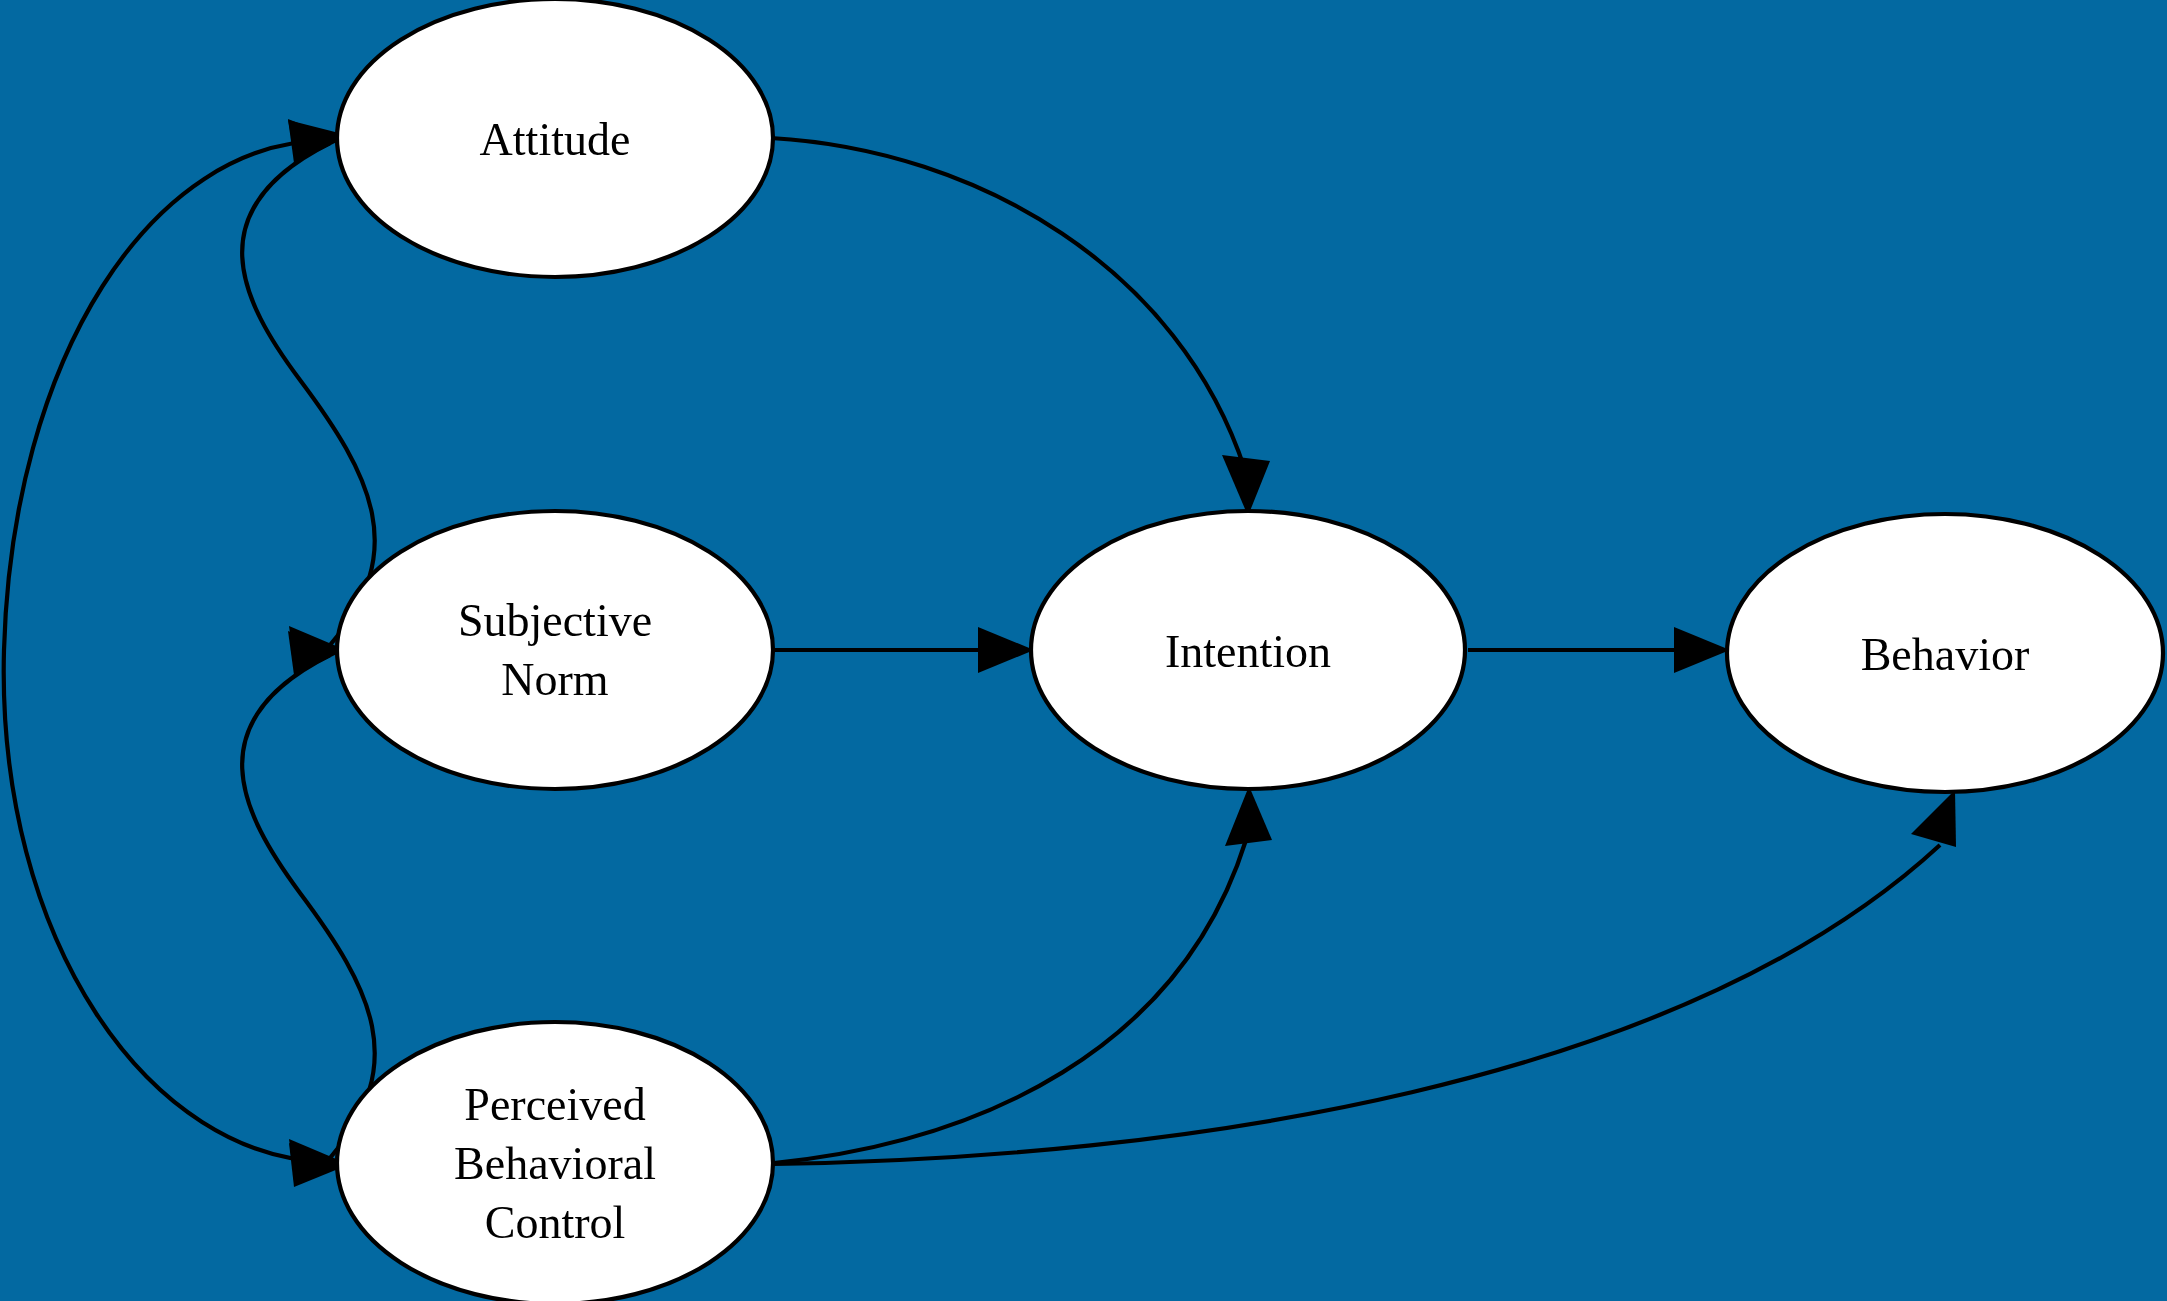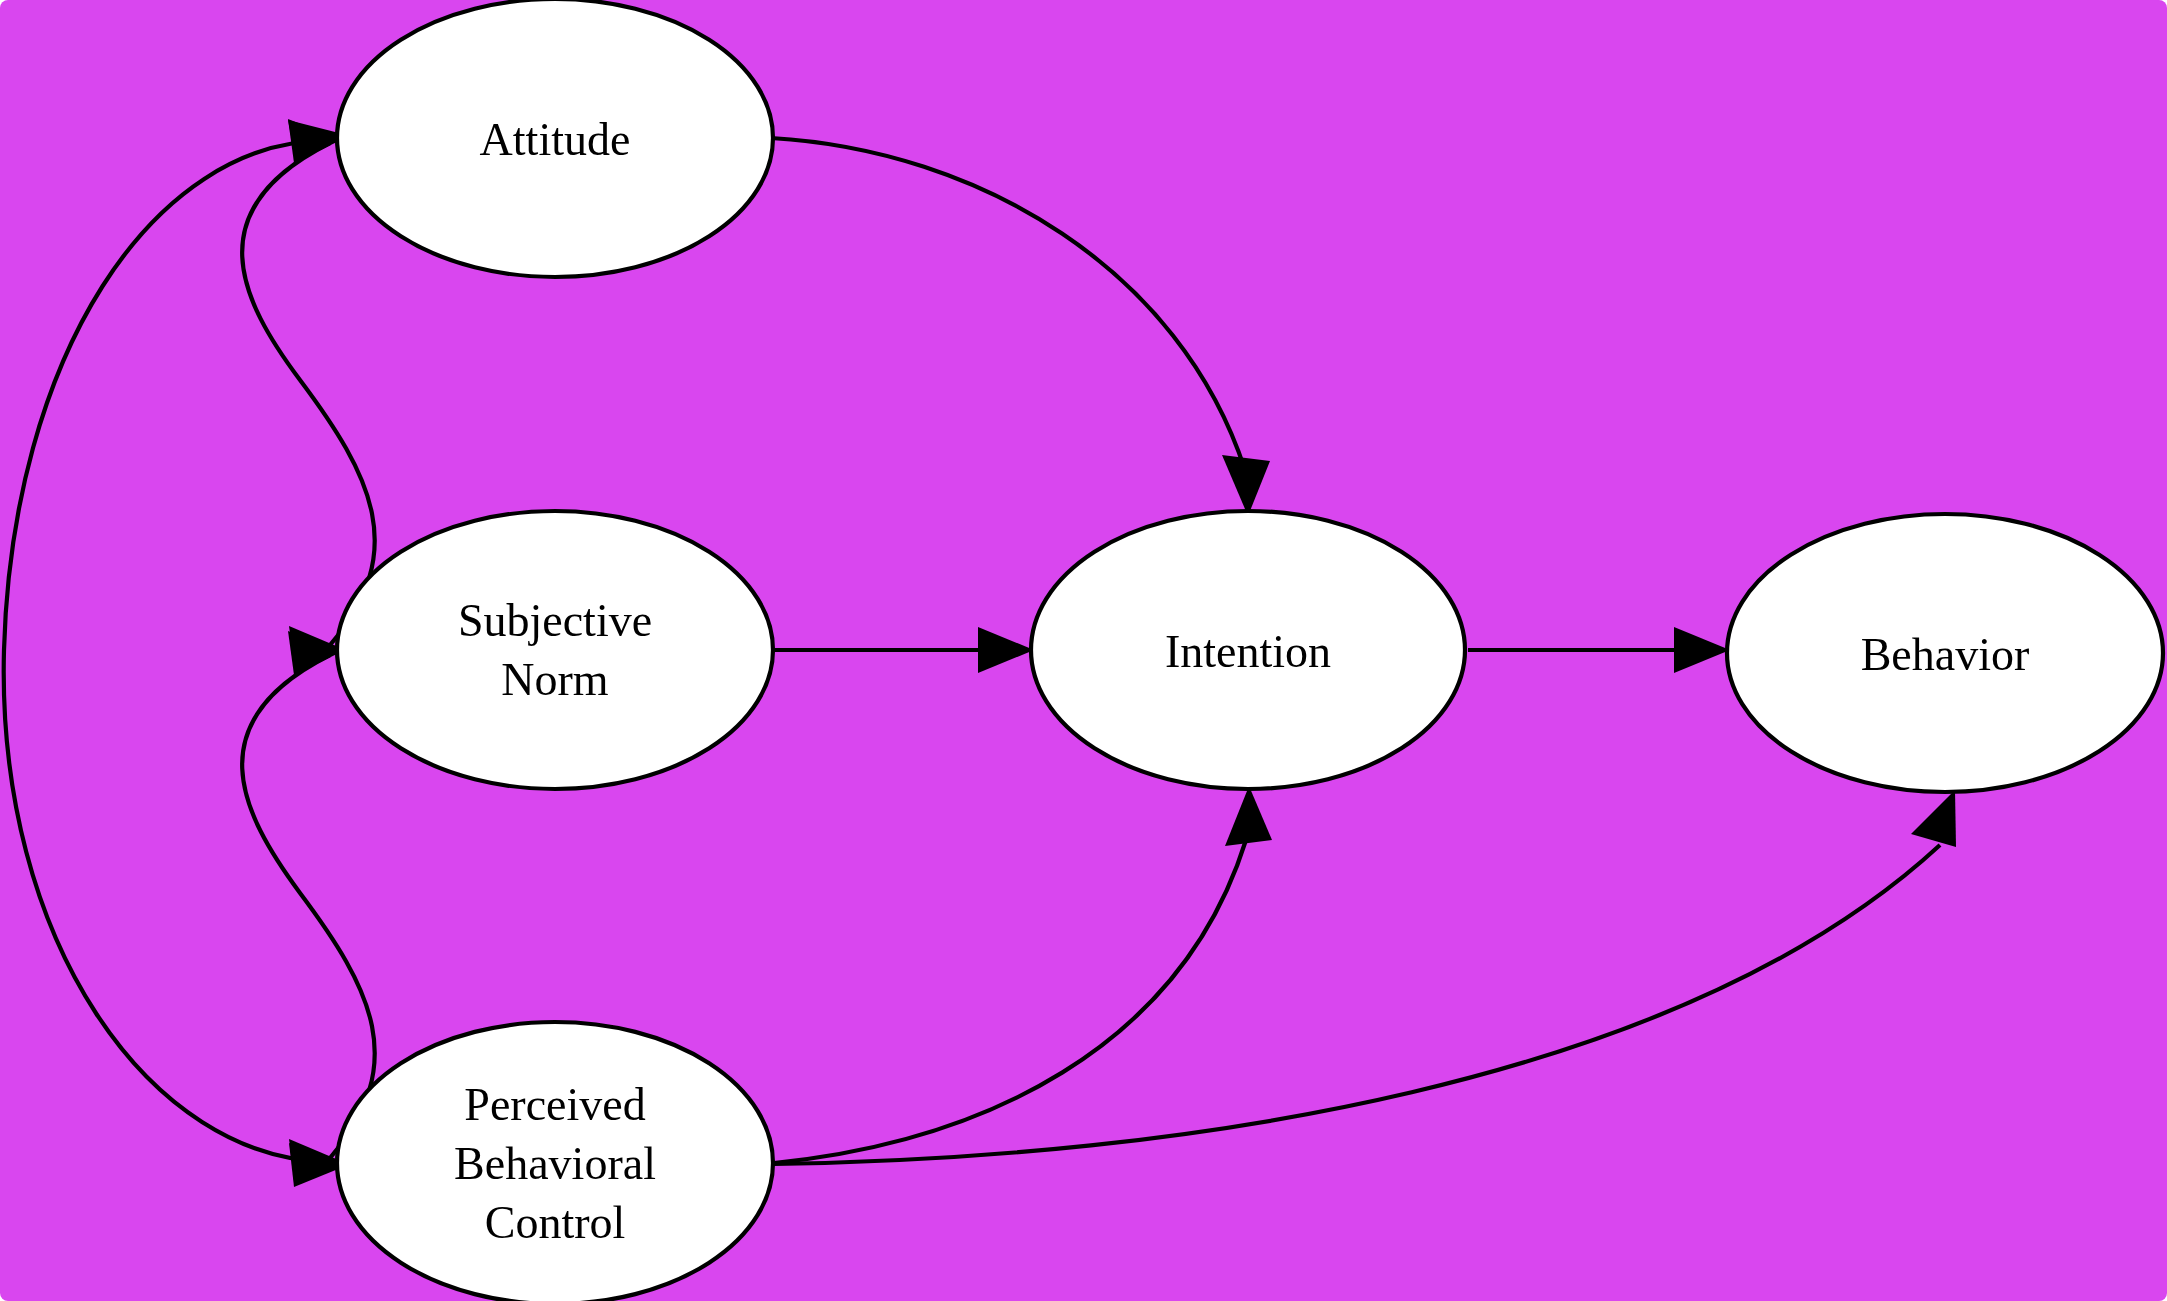--- a/index.html
+++ b/index.html
@@ -11,22 +11,21 @@
   body {
     width: 2167px;
     height: 1301px;
     overflow: hidden;
     font-family: "Liberation Serif", "DejaVu Serif", serif;
   }
   #diagram-root {
     position: relative;
     width: 2167px;
     height: 1301px;
-    background: #d946ef;
-    border-radius: 8px;
+    background: #0369a1;
   }
   svg#tpb-svg {
     display: block;
     width: 2167px;
     height: 1301px;
   }
   .node-ellipse {
     fill: #ffffff;
     stroke: #000000;
     stroke-width: 4.2;

